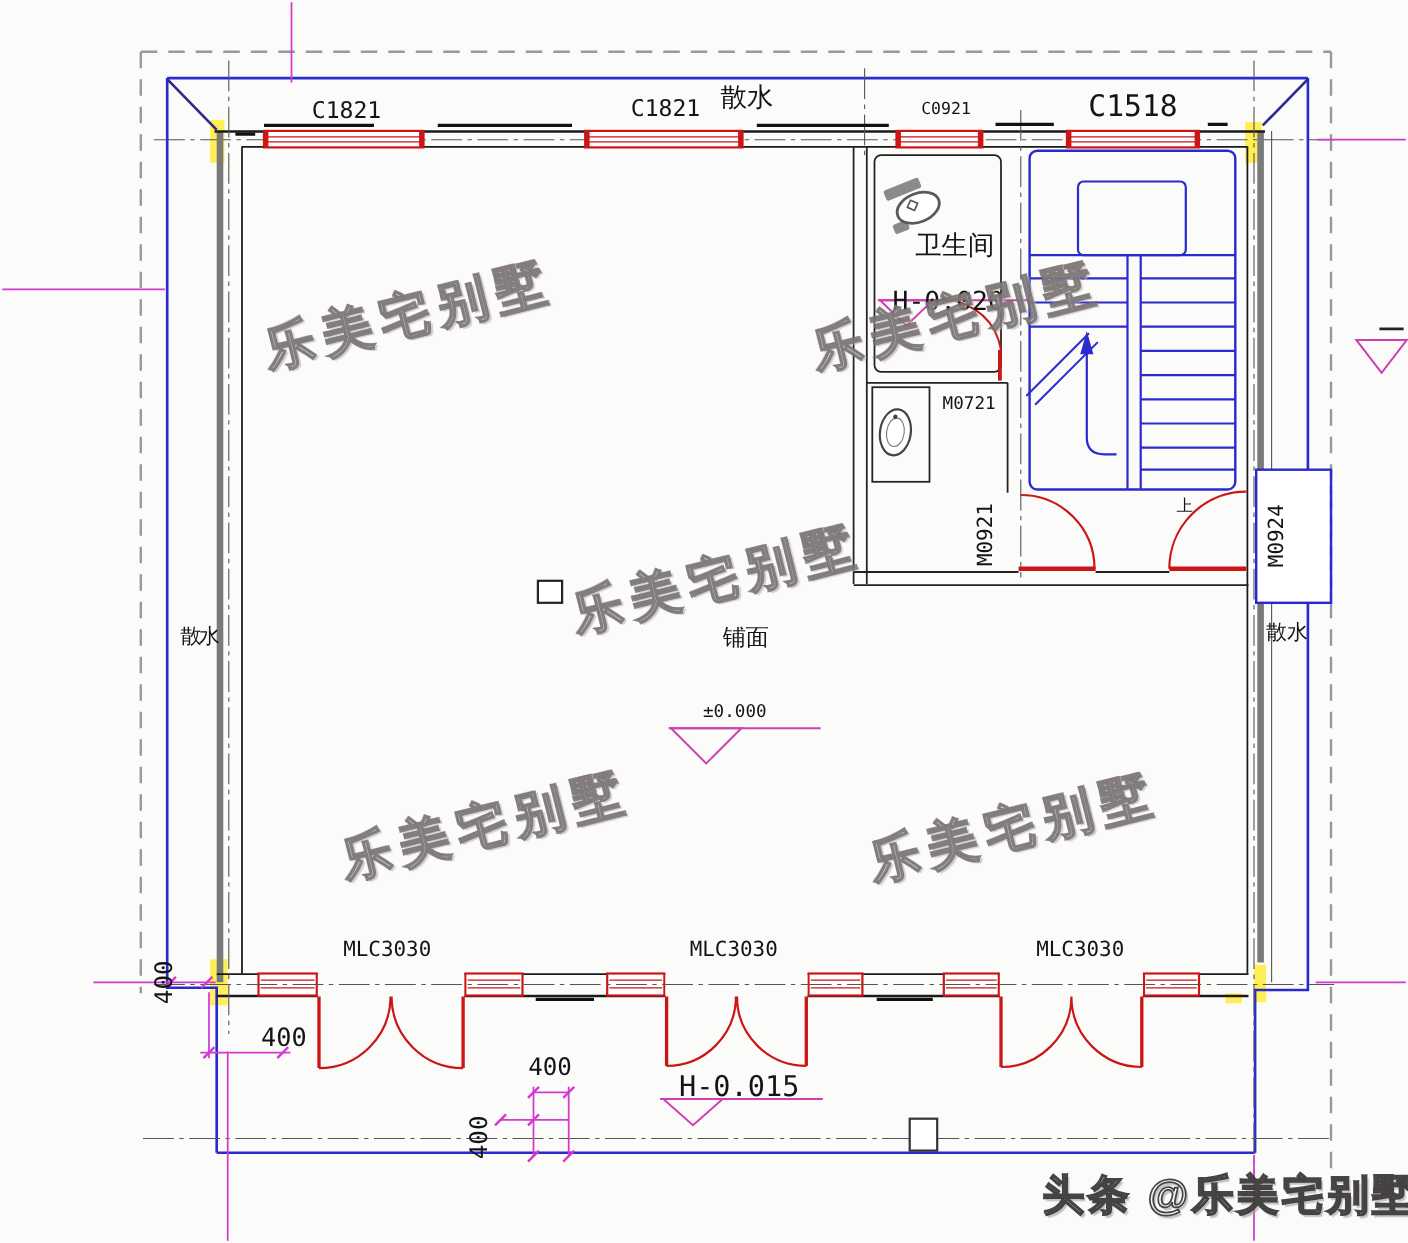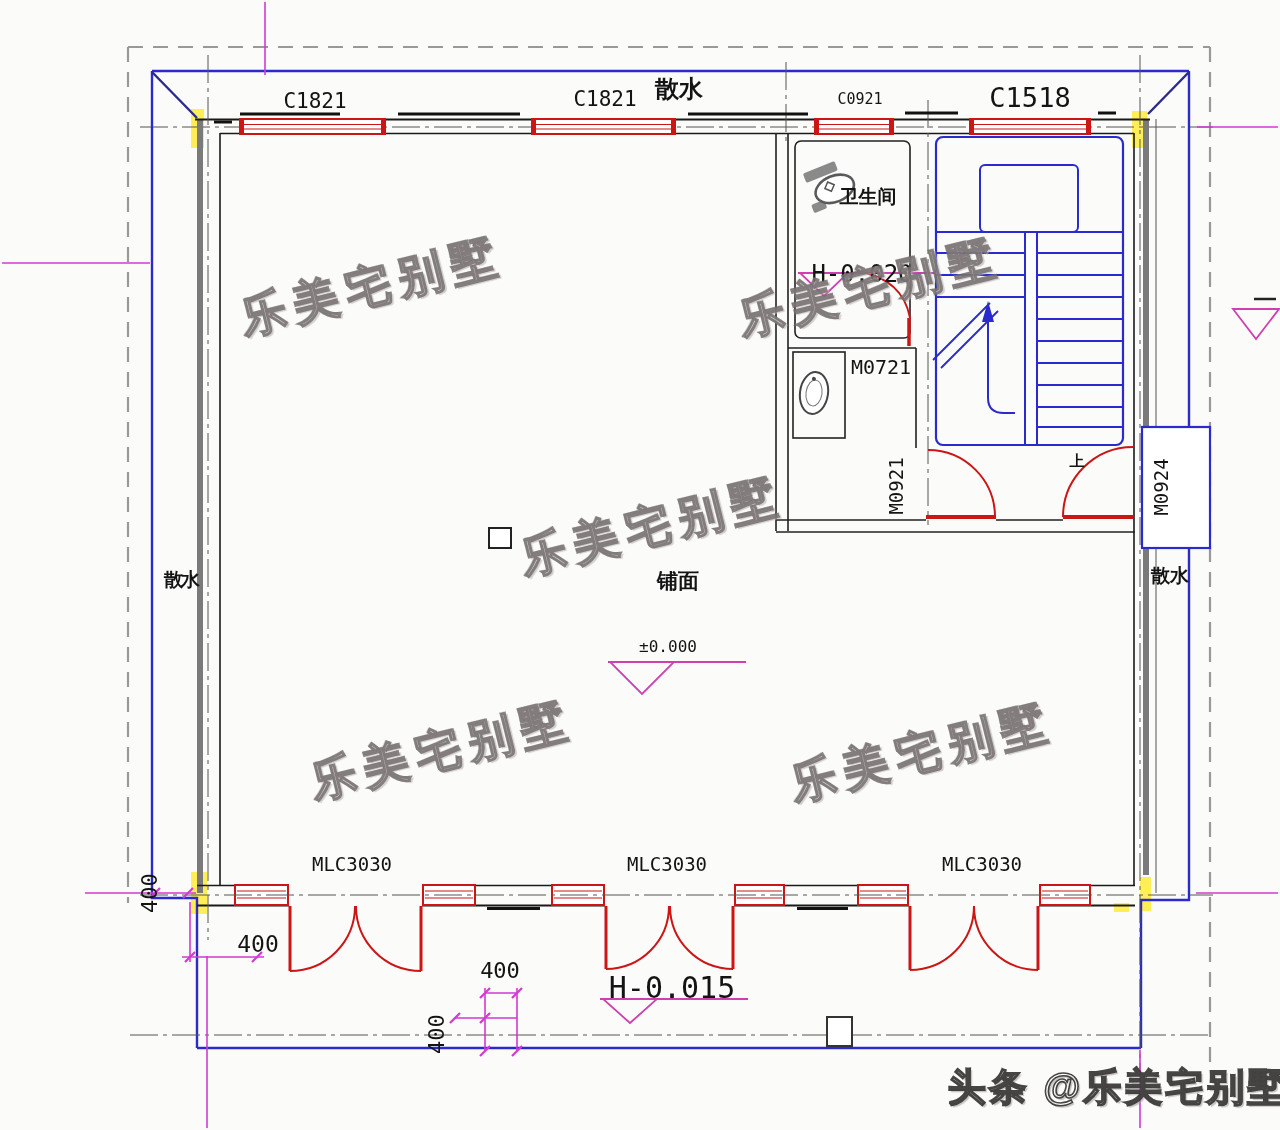--- a/index.html
+++ b/index.html
@@ -1,21 +1,21 @@
 <!DOCTYPE html>
 <html><head>
 <meta charset="utf-8">
 <style>
   html,body{margin:0;padding:0;background:#e8e8e6;}
   #canvas{position:relative;width:1280px;height:1130px;background:#fbfbf9;overflow:hidden;
           font-family:"Liberation Sans",sans-serif;}
   #plan-svg{position:absolute;left:0;top:0;}
   .lbl{position:absolute;transform:translate(-50%,-50%);white-space:nowrap;color:#141414;
        font-family:"DejaVu Sans Mono",monospace;line-height:1;}
-  .cn{font-family:"Liberation Sans",sans-serif;font-weight:bold;text-align:center;}
+  .cn{font-family:"Liberation Sans",sans-serif;font-weight:normal;text-align:center;}
   .rot{transform:translate(-50%,-50%) rotate(-90deg);}
   .wm{position:absolute;transform:translate(-50%,-50%) rotate(-14deg);
       font-family:"Liberation Sans",sans-serif;font-weight:bold;font-size:46px;letter-spacing:8px;
       color:rgba(252,252,252,0.25);-webkit-text-stroke:1.4px rgba(110,104,104,0.8);
       text-shadow:2px 2px 1px rgba(185,178,178,0.65),-1px -1px 0 rgba(130,124,124,0.4);
       white-space:nowrap;pointer-events:none;}
   .wm-credit{position:absolute;transform:translate(-50%,-50%);
       font-family:"Liberation Sans",sans-serif;font-weight:bold;font-size:38px;letter-spacing:3px;
       color:rgba(255,255,255,0.5);-webkit-text-stroke:1.6px rgba(55,52,52,0.92);
       text-shadow:2px 2px 1px rgba(160,155,155,0.6);white-space:nowrap;}
@@ -246,28 +246,28 @@
 
 <div class="lbl" style="left:315px;top:101px;font-size:21px">C1821</div>
 <div class="lbl" style="left:605px;top:99px;font-size:21px">C1821</div>
 <div class="lbl" style="left:860px;top:99px;font-size:15px">C0921</div>
 <div class="lbl" style="left:1030px;top:97px;font-size:27px">C1518</div>
 
 <div class="lbl cn" style="left:679px;top:89px;font-size:24px">散水</div>
 <div class="lbl cn" style="left:181px;top:579px;font-size:19px;letter-spacing:-2px">散水</div>
 <div class="lbl cn" style="left:1170px;top:575px;font-size:19px">散水</div>
 
-<div class="lbl cn" style="left:868px;top:196px;font-size:19px">卫生间</div>
+<div class="lbl cn" style="left:868px;top:224px;font-size:24px">卫生间</div>
 <div class="lbl cn" style="left:678px;top:580px;font-size:21px">铺面</div>
 
 <div class="lbl" style="left:862px;top:274px;font-size:24px">H-0.020</div>
 <div class="lbl" style="left:668px;top:647px;font-size:16px">±0.000</div>
-<div class="lbl" style="left:672px;top:988px;font-size:30px">H-0.015</div>
-
-<div class="lbl" style="left:881px;top:367px;font-size:20px">M0721</div>
+<div class="lbl" style="left:672px;top:988px;font-size:26px">H-0.015</div>
+
+<div class="lbl" style="left:881px;top:367px;font-size:16px">M0721</div>
 <div class="lbl rot" style="left:896px;top:486px;font-size:19px">M0921</div>
 <div class="lbl rot" style="left:1161px;top:487px;font-size:19px">M0924</div>
 <div class="lbl" style="left:352px;top:864px;font-size:19px">MLC3030</div>
 <div class="lbl" style="left:667px;top:864px;font-size:19px">MLC3030</div>
 <div class="lbl" style="left:982px;top:864px;font-size:19px">MLC3030</div>
 
 <div class="lbl cn" style="left:1077px;top:460px;font-size:15px">上</div>
 
 <div class="lbl rot" style="left:150px;top:893px;font-size:22px">400</div>
 <div class="lbl" style="left:258px;top:944px;font-size:23px">400</div>

